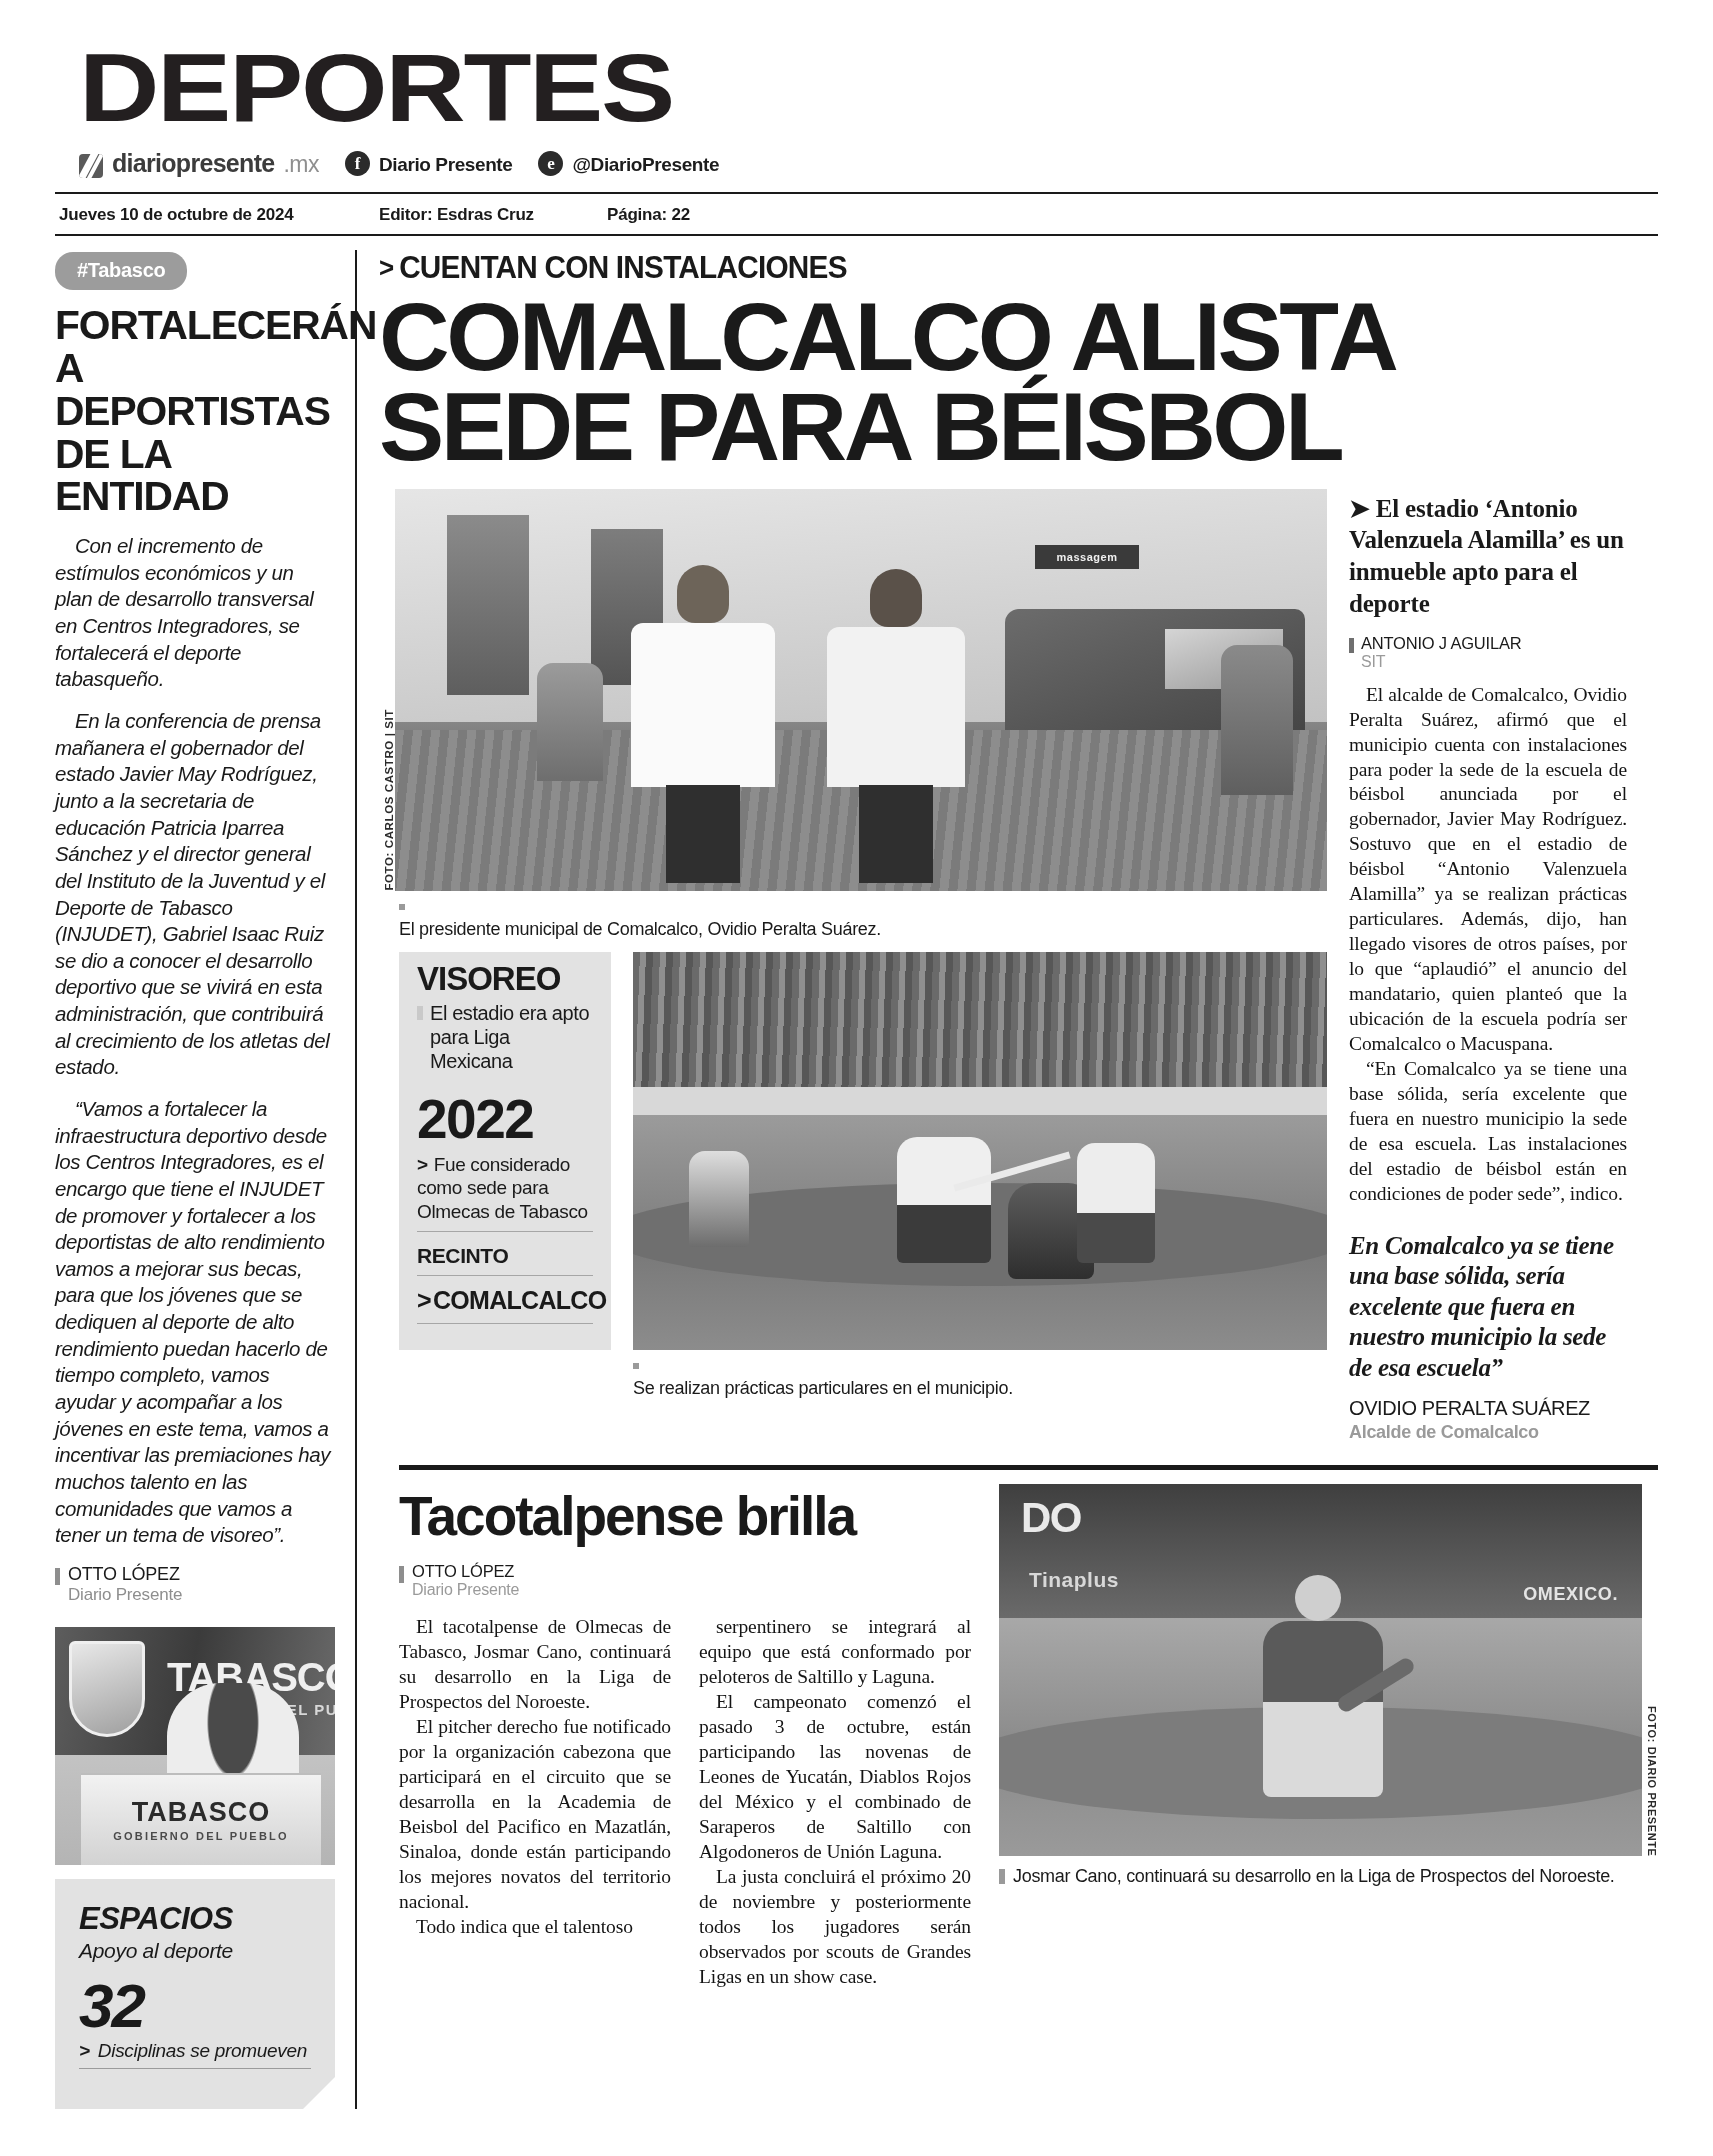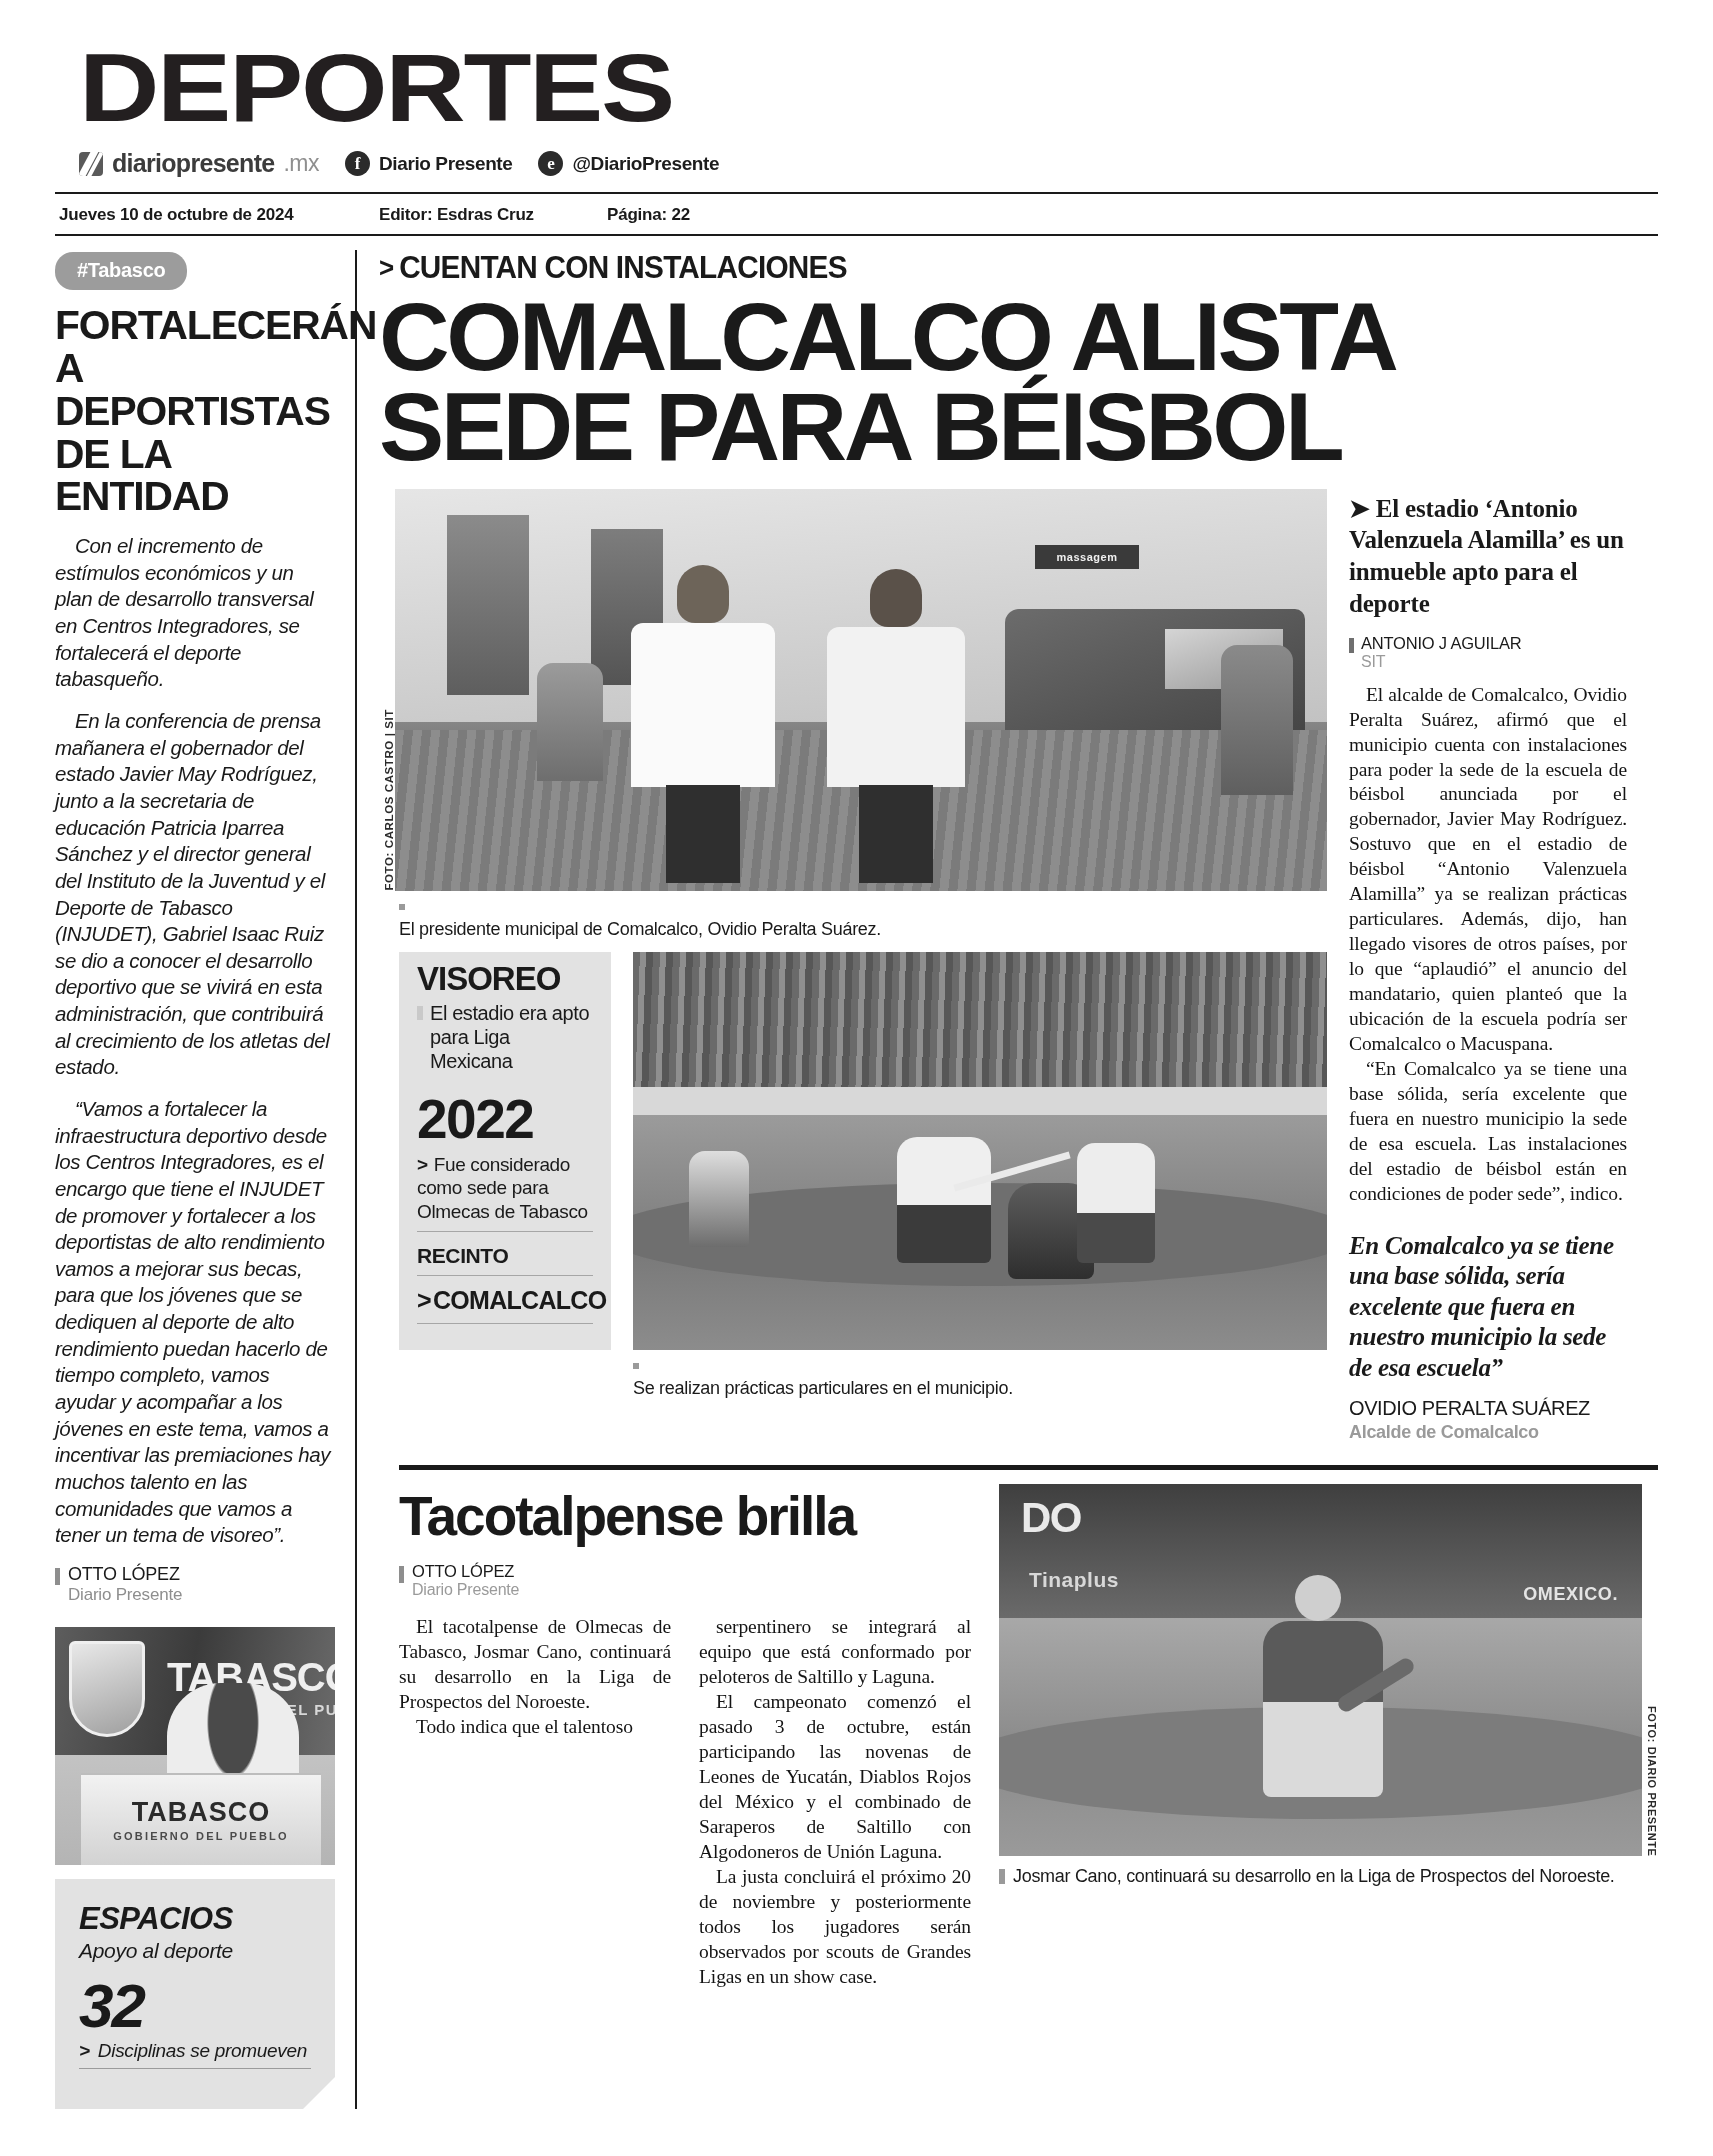--- a/index.html
+++ b/index.html
@@ -22,21 +22,21 @@
     line-height: 0.95;
     color: #231f20;
     transform: scaleX(1.16);
     transform-origin: left center;
     margin-left: 24px;
   }
   .masthead-social {
     display: flex; align-items: center; gap: 26px;
     margin-top: 16px; margin-left: 24px;
   }
-  .soc { display: flex; align-items: center; gap: 9px; }
+  .soc { display: flex; align-items: flex-end; gap: 9px; }
   .soc-logo-mark {
     width: 24px; height: 24px; background: #5a5a5a;
     border-radius: 4px; position: relative; overflow: hidden;
   }
   .soc-logo-mark::after {
     content: ""; position: absolute; left: 5px; top: -4px;
     width: 7px; height: 34px; background: #fff; transform: rotate(28deg);
   }
   .soc-logo-mark::before {
     content: ""; position: absolute; left: 14px; top: -4px;
@@ -517,20 +517,21 @@
           <div class="byline" style="margin-top:14px">
             <span class="byline-bar"></span>
             <span>
               <span class="deck-byline-name">OTTO LÓPEZ</span><br>
               <span class="deck-byline-org">Diario Presente</span>
             </span>
           </div>
           <div class="bottom-cols">
             <div class="bcol">
               <p>El tacotalpense de Olmecas de Tabasco, Josmar Cano, continuará su desarrollo en la Liga de Prospectos del Noroeste.</p>
+              <p>El pitcher derecho fue notificado por la organización cabezona que participará en el circuito que se desarrolla en la Academia de Beisbol del Pacifico en Mazatlán, Sinaloa, donde están participando los mejores novatos del territorio nacional.</p>
               <p>Todo indica que el talentoso</p>
             </div>
             <div class="bcol">
               <p>serpentinero se integrará al equipo que está conformado por peloteros de Saltillo y Laguna.</p>
               <p>El campeonato comenzó el pasado 3 de octubre, están participando las novenas de Leones de Yucatán, Diablos Rojos del México y el combinado de Saraperos de Saltillo con Algodoneros de Unión Laguna.</p>
               <p>La justa concluirá el próximo 20 de noviembre y posteriormente todos los jugadores serán observados por scouts de Grandes Ligas en un show case.</p>
             </div>
           </div>
         </div>
         <div class="bottom-right">

